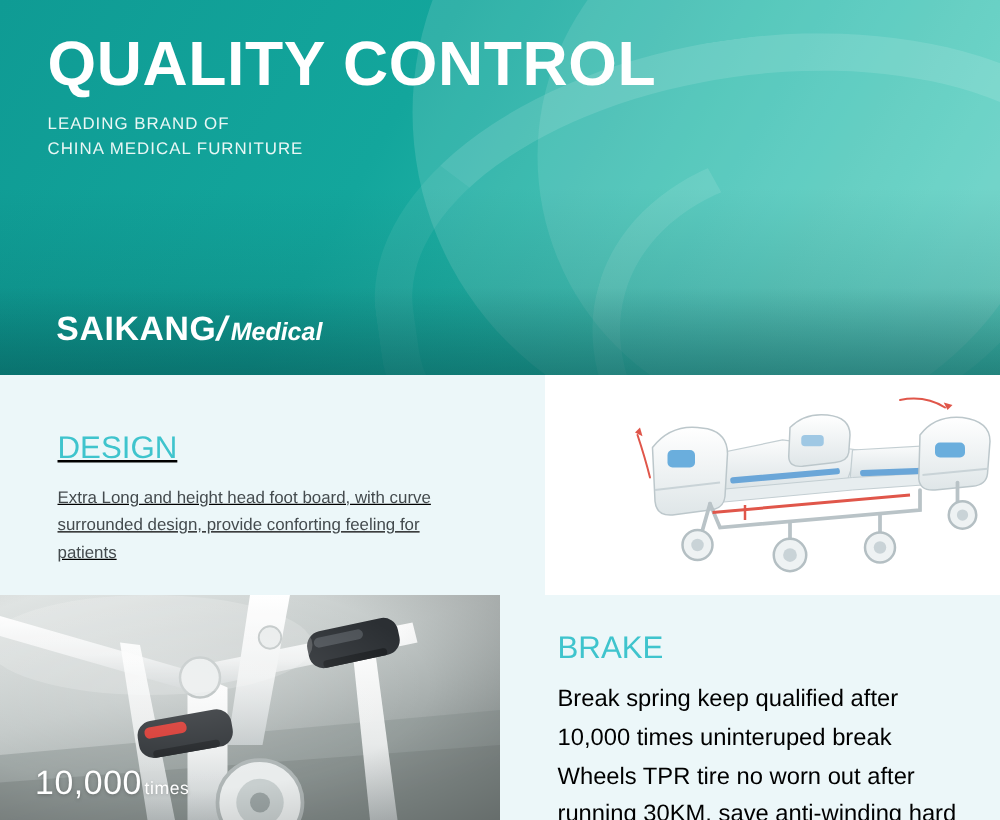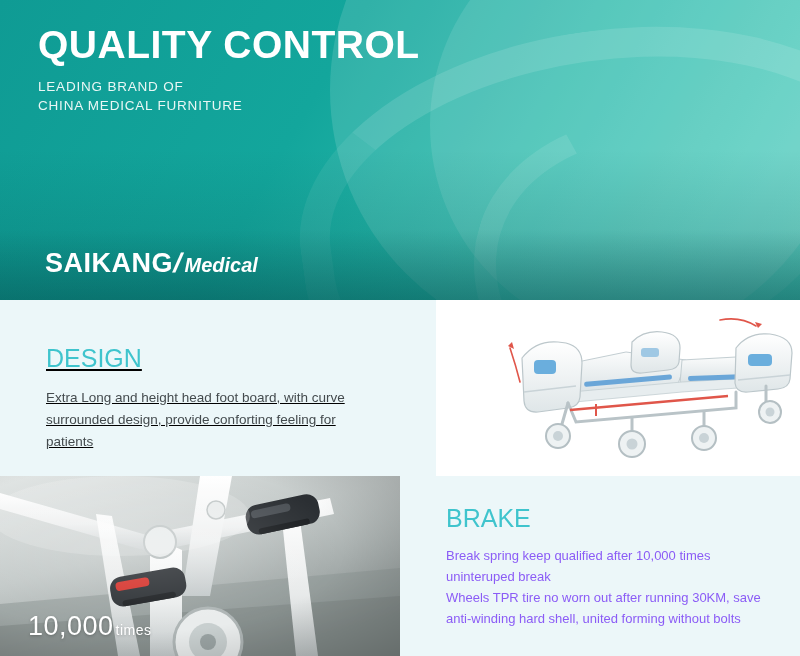--- a/index.html
+++ b/index.html
@@ -88,21 +88,21 @@
     background: linear-gradient(180deg, rgba(5,90,88,0.0) 0%, rgba(5,85,84,0.45) 100%);
   }
   .hero-inner {
     position: absolute;
     left: 38px;
     top: 24px;
     z-index: 3;
   }
   .hero-title {
     color: #ffffff;
-    font-size: 39px;
+    font-size: 50px;
     font-weight: bold;
     letter-spacing: 0.5px;
     line-height: 1.1;
     margin: 0 0 10px 0;
   }
   .hero-sub {
     color: #e9f7f5;
     font-size: 13.5px;
     line-height: 1.45;
     letter-spacing: 0.8px;
@@ -185,22 +185,22 @@
     background: linear-gradient(160deg, #cfd4d4 0%, #b9bfbf 40%, #8e9695 100%);
   }
   .panel-brake-text {
     width: 400px;
     height: 212px;
     padding: 28px 20px 0 46px;
     background: #ecf7f9;
     box-sizing: border-box;
   }
   .brake-body {
-    color: #8b5cf6;
-    font-size: 13px;
+    color: #000000;
+    font-size: 19px;
     line-height: 1.62;
     max-width: 330px;
   }
   .photo-label {
     position: absolute;
     left: 28px;
     bottom: 14px;
     color: #ffffff;
     font-size: 27px;
     letter-spacing: 0.5px;

